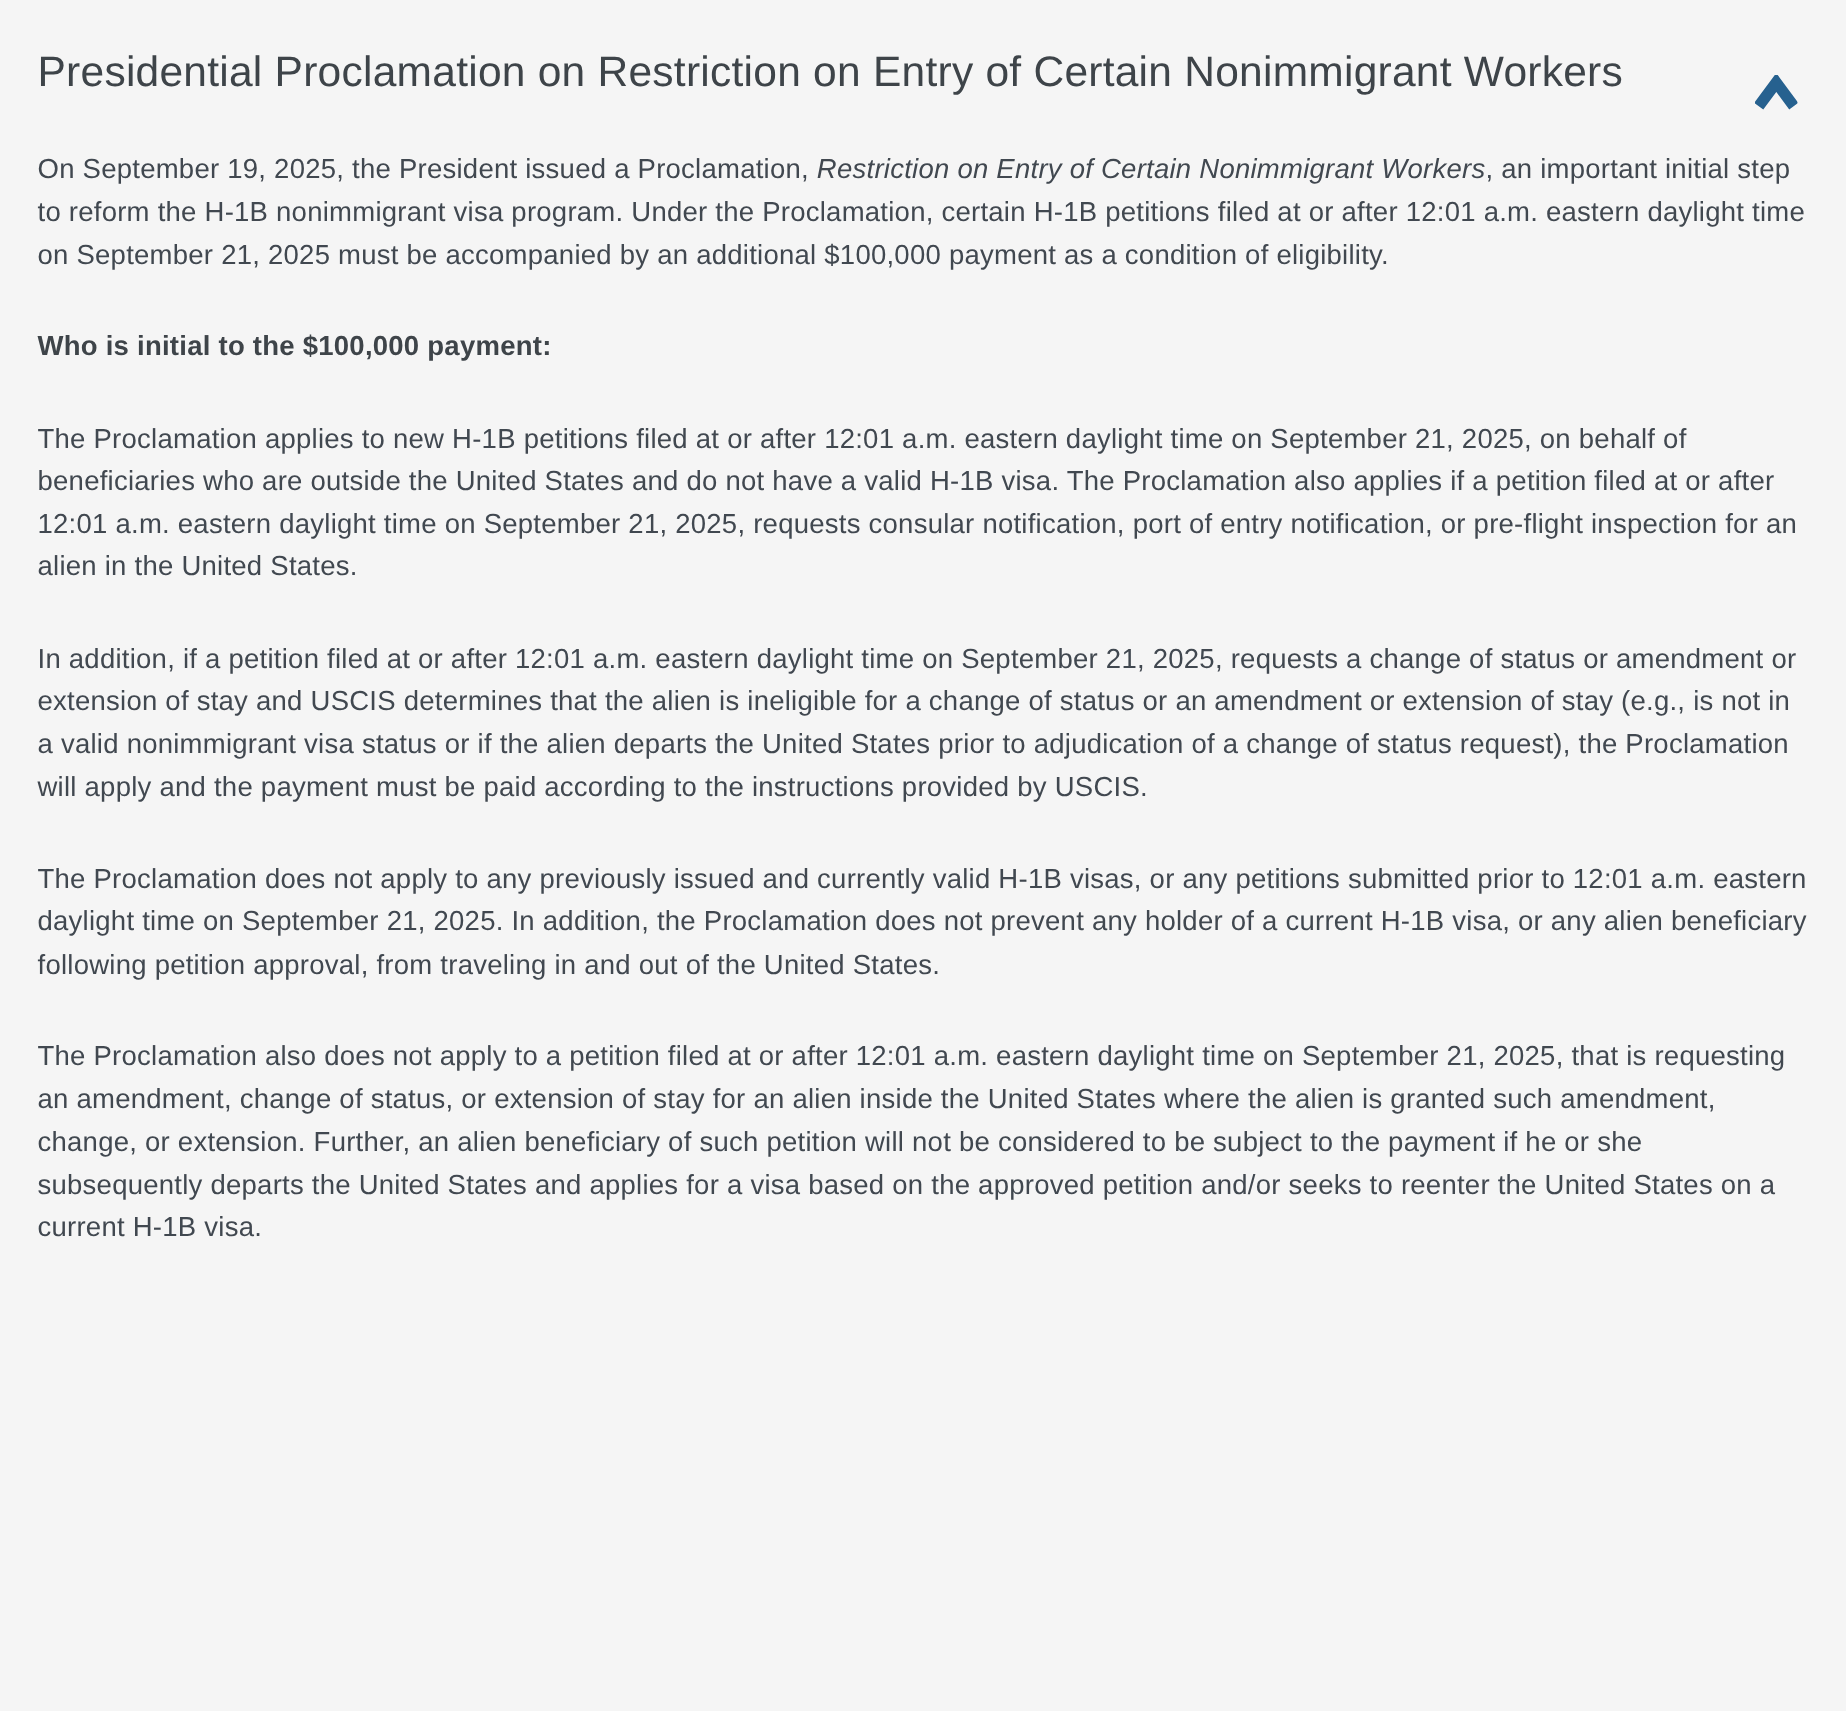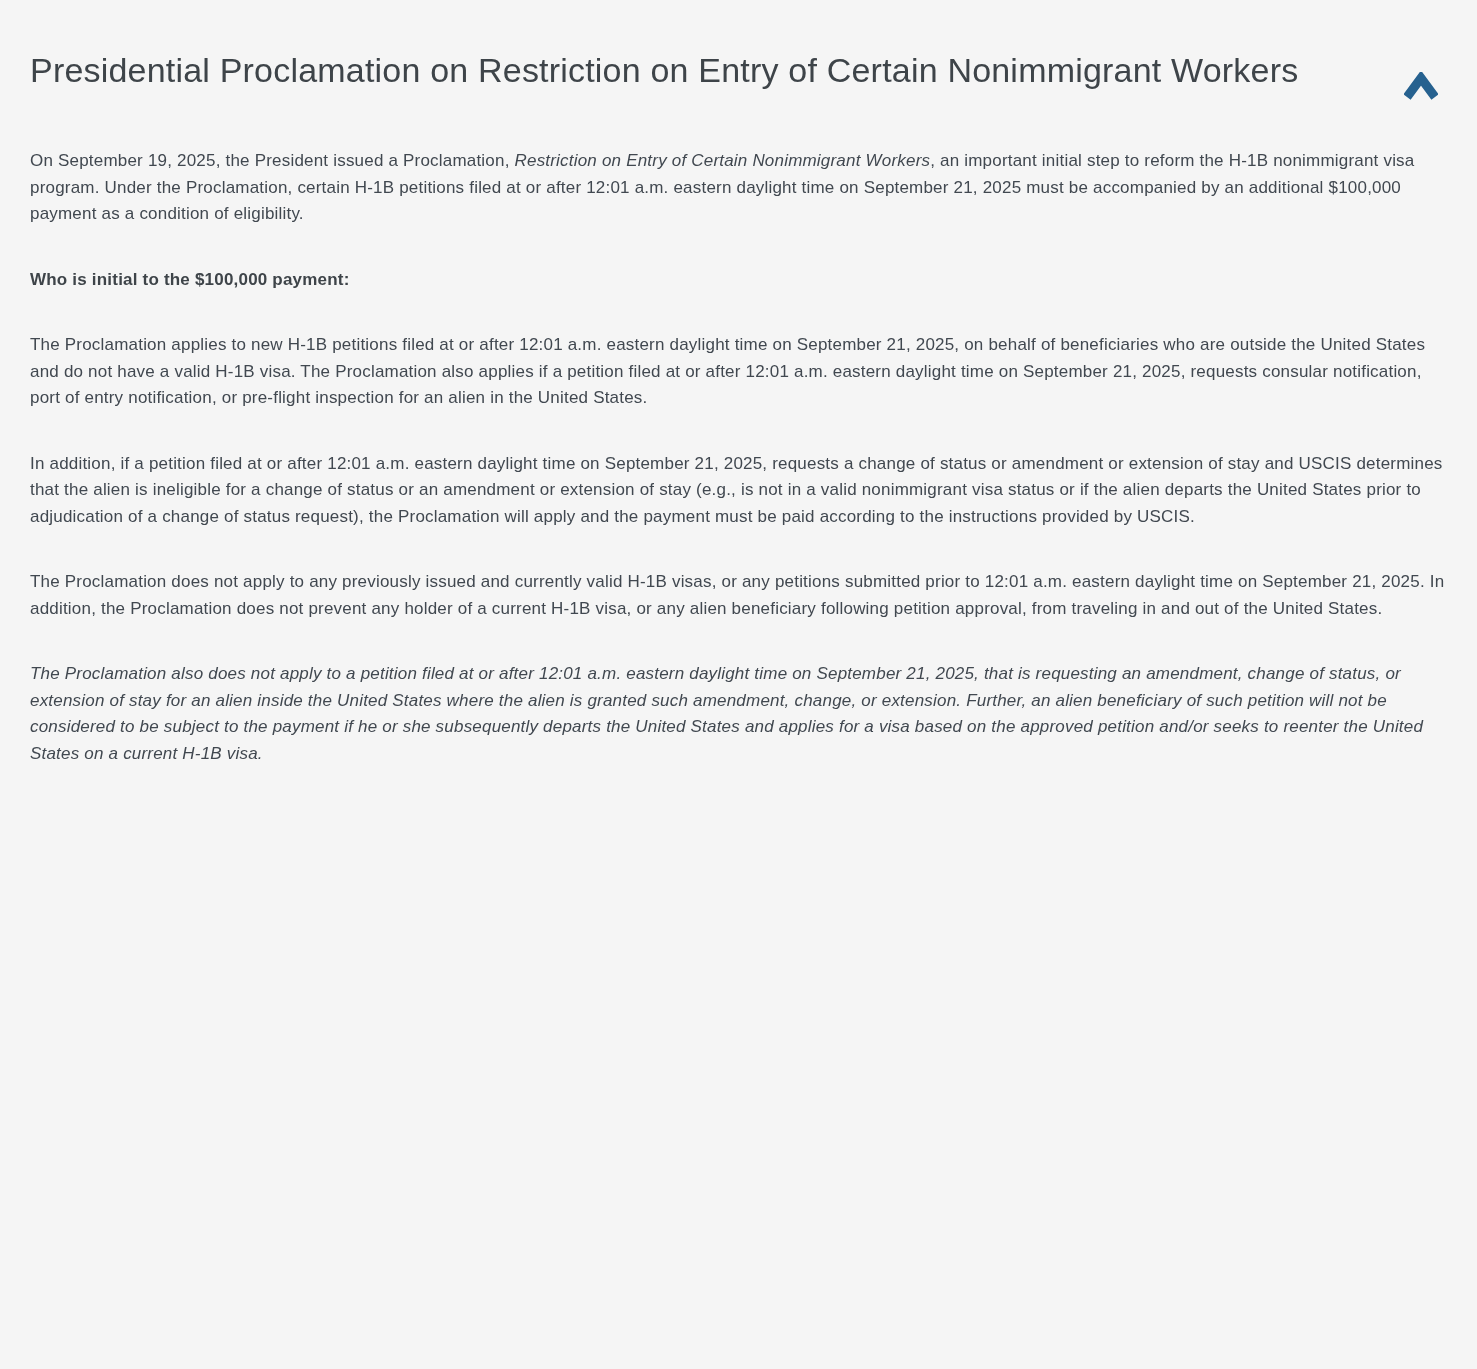--- a/index.html
+++ b/index.html
@@ -7,21 +7,21 @@
     padding: 0;
     background: #f5f5f5;
     font-family: "Liberation Sans", sans-serif;
     color: #414850;
   }
   .page {
     position: relative;
     width: 1477px;
     height: 1369px;
     box-sizing: border-box;
-    padding: 46px 30px 30px 30px;
+    padding: 34px 30px 30px 30px;
     overflow: hidden;
   }
   .accordion-header {
     position: relative;
   }
   .section-title {
     margin: 0;
     max-width: 1365px;
     font-size: 34px;
     font-weight: 400;
@@ -33,32 +33,31 @@
     position: absolute;
     top: 22px;
     right: 5px;
     background: none;
     border: none;
     padding: 4px;
     cursor: pointer;
     line-height: 0;
   }
   .content {
-    margin-top: 54px;
-    font-size: 17px;
+    margin-top: 36px;
+    font-size: 22px;
     line-height: 1.56;
     letter-spacing: 0.2px;
     max-width: 1420px;
   }
   .content p {
     margin: 0 0 39px 0;
   }
   .content p:last-child {
     margin-bottom: 0;
-    font-style: italic;
   }
   .subject-heading {
     font-weight: 700;
     color: #3e4449;
   }
   em {
     font-style: italic;
   }
 </style>
 </head>

